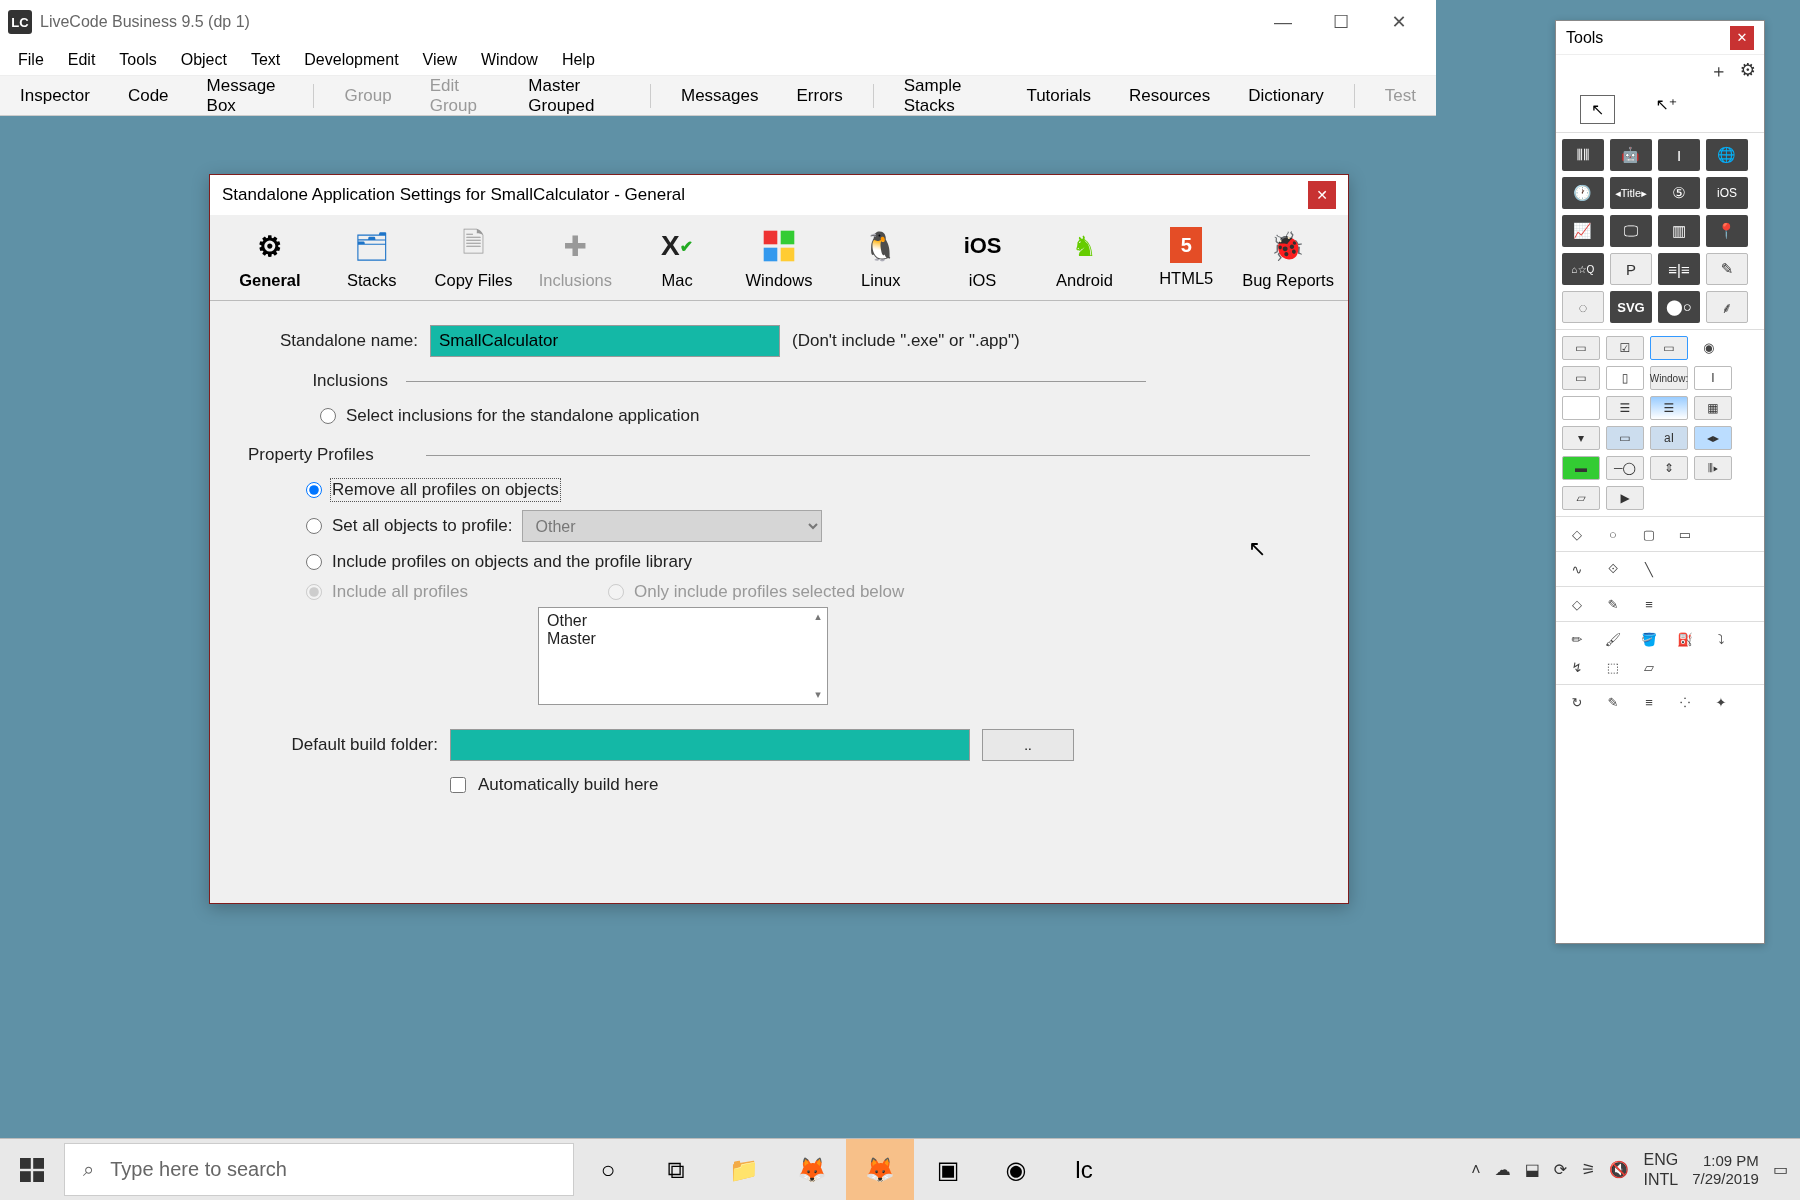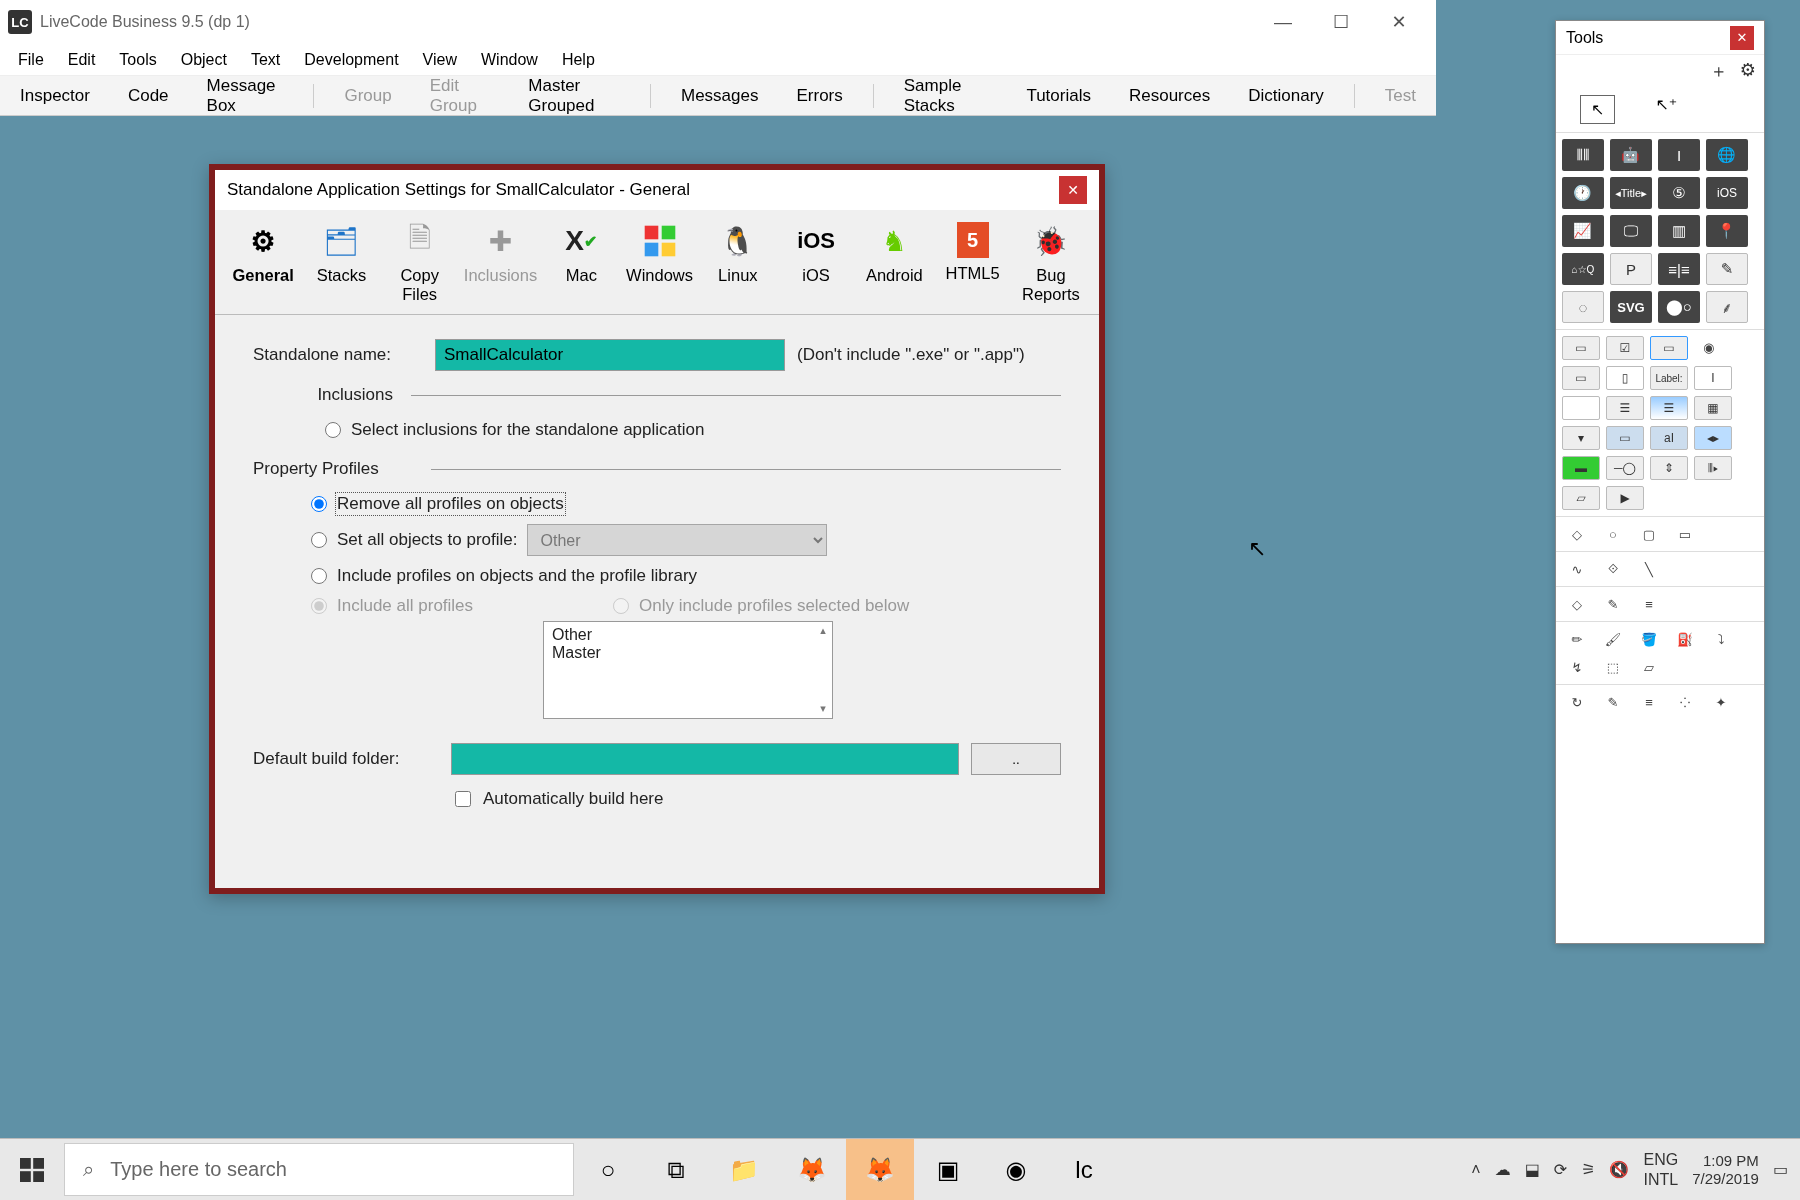--- a/index.html
+++ b/index.html
@@ -12,33 +12,33 @@
 #titlebar .spacer { flex: 1; }
 #titlebar .wbtn { width: 58px; height: 40px; display: inline-flex; align-items: center; justify-content: center; color: #555; font-size: 18px; }
 #menubar { height: 32px; background: #fff; display: flex; align-items: center; padding: 0 8px; gap: 4px; font-size: 16px; border-bottom: 1px solid #eee;}
 #menubar span { padding: 4px 10px; }
 #toolbar { height: 40px; background: #f4f4f4; border-bottom: 1px solid #ccc; display: flex; align-items: center; padding: 0 12px; gap: 22px; font-size: 17px; }
 #toolbar span { padding: 4px 8px; }
 #toolbar .sep { border-left: 1px solid #ccc; height: 24px; padding: 0; }
 #toolbar .disabled { color: #999; }
 
 
-#dialog { position: absolute; top: 164px; left: 209px; width: 896px; height: 730px; background: #f0f0f0; border: 6px solid #7f1d1d; box-shadow: 0 4px 16px rgba(0,0,0,.25); }
+#dialog { position: absolute; top: 174px; left: 209px; width: 1140px; height: 730px; background: #f0f0f0; border: 1px solid #7f1d1d; box-shadow: 0 4px 16px rgba(0,0,0,.25); }
 #dialog-title { height: 40px; background: #fff; display: flex; align-items: center; padding: 0 12px; font-size: 17px; }
 #dialog-title .spacer { flex:1; }
 #dialog-close { width: 28px; height: 28px; background: #c83232; color: #fff; display: flex; align-items: center; justify-content: center; font-size: 14px; }
 #dialog-tabs { display: flex; border-bottom: 1px solid #bbb; padding: 4px 10px 0; gap: 2px; }
 .dtab { flex: 1; text-align: center; padding: 8px 4px 10px; font-size: 16.5px; cursor: pointer; display: flex; flex-direction: column; align-items: center; gap: 6px; }
 .dtab.selected { font-weight: 600; }
 .dtab .ico { width: 38px; height: 38px; display: inline-flex; align-items: center; justify-content: center; font-size: 28px; }
 .dtab.disabled { color: #999; }
 
 #dialog-body { padding: 24px 38px; font-size: 17px; color: #222; }
 .row { display: flex; align-items: center; margin-bottom: 14px; gap: 12px; }
-.label-col { width: 170px; }
+.label-col { width: 170px; text-align: right; }
 input[type=text].field { height: 32px; border: 1px solid #999; background: #14b8a6; padding: 0 8px; font-size: 17px; }
 .section-head { display: flex; align-items: center; gap: 18px; margin: 6px 0 10px; }
 .section-head .line { flex: 1; border-top: 1px solid #999; }
 .radio-row { display: flex; align-items: center; gap: 10px; padding: 5px 0 5px 72px; }
 .radio-row.sub { padding-left: 58px; }
 input[type=radio], input[type=checkbox]{ width:16px; height:16px; }
 select.combo { width: 300px; height: 32px; background: #ccc; border: 1px solid #888; font-size: 16px; padding: 0 8px; color: #444; }
 .list { width: 290px; height: 98px; background: #fff; border: 1px solid #999; margin-left: 290px; padding: 4px 8px; font-size: 16px; position: relative; }
 .list .scroll-up, .list .scroll-down { position: absolute; right: 2px; width: 14px; height: 14px; font-size: 11px; color: #777; text-align: center; }
 .list .scroll-up { top: 2px; } .list .scroll-down { bottom: 2px; }
@@ -277,21 +277,21 @@
     <span class="tool">⬤○</span>
     <span class="tool light">⸙</span>
   </div>
   <div class="tool-grid">
     <span class="tool light small">▭</span>
     <span class="tool light small">☑</span>
     <span class="tool light small" style="border-color:#39f">▭</span>
     <span class="tool tiny">◉</span>
     <span class="tool light small">▭</span>
     <span class="tool light small" style="background:#fff">▯</span>
-    <span class="tool light small" style="font-size:10px">Label:</span>
+    <span class="tool light small" style="font-size:10px">Window:</span>
     <span class="tool light small" style="background:#fff">I</span>
     <span class="tool light small" style="background:#fff"> </span>
     <span class="tool light small">☰</span>
     <span class="tool light small" style="background:linear-gradient(#9cf,#fff)">☰</span>
     <span class="tool light small">▦</span>
     <span class="tool light small">▾</span>
     <span class="tool light small" style="background:#cde">▭</span>
     <span class="tool light small" style="background:#cde">aI</span>
     <span class="tool light small" style="background:#bdf">◂▸</span>
     <span class="tool light small" style="background:#3c3">▬</span>

